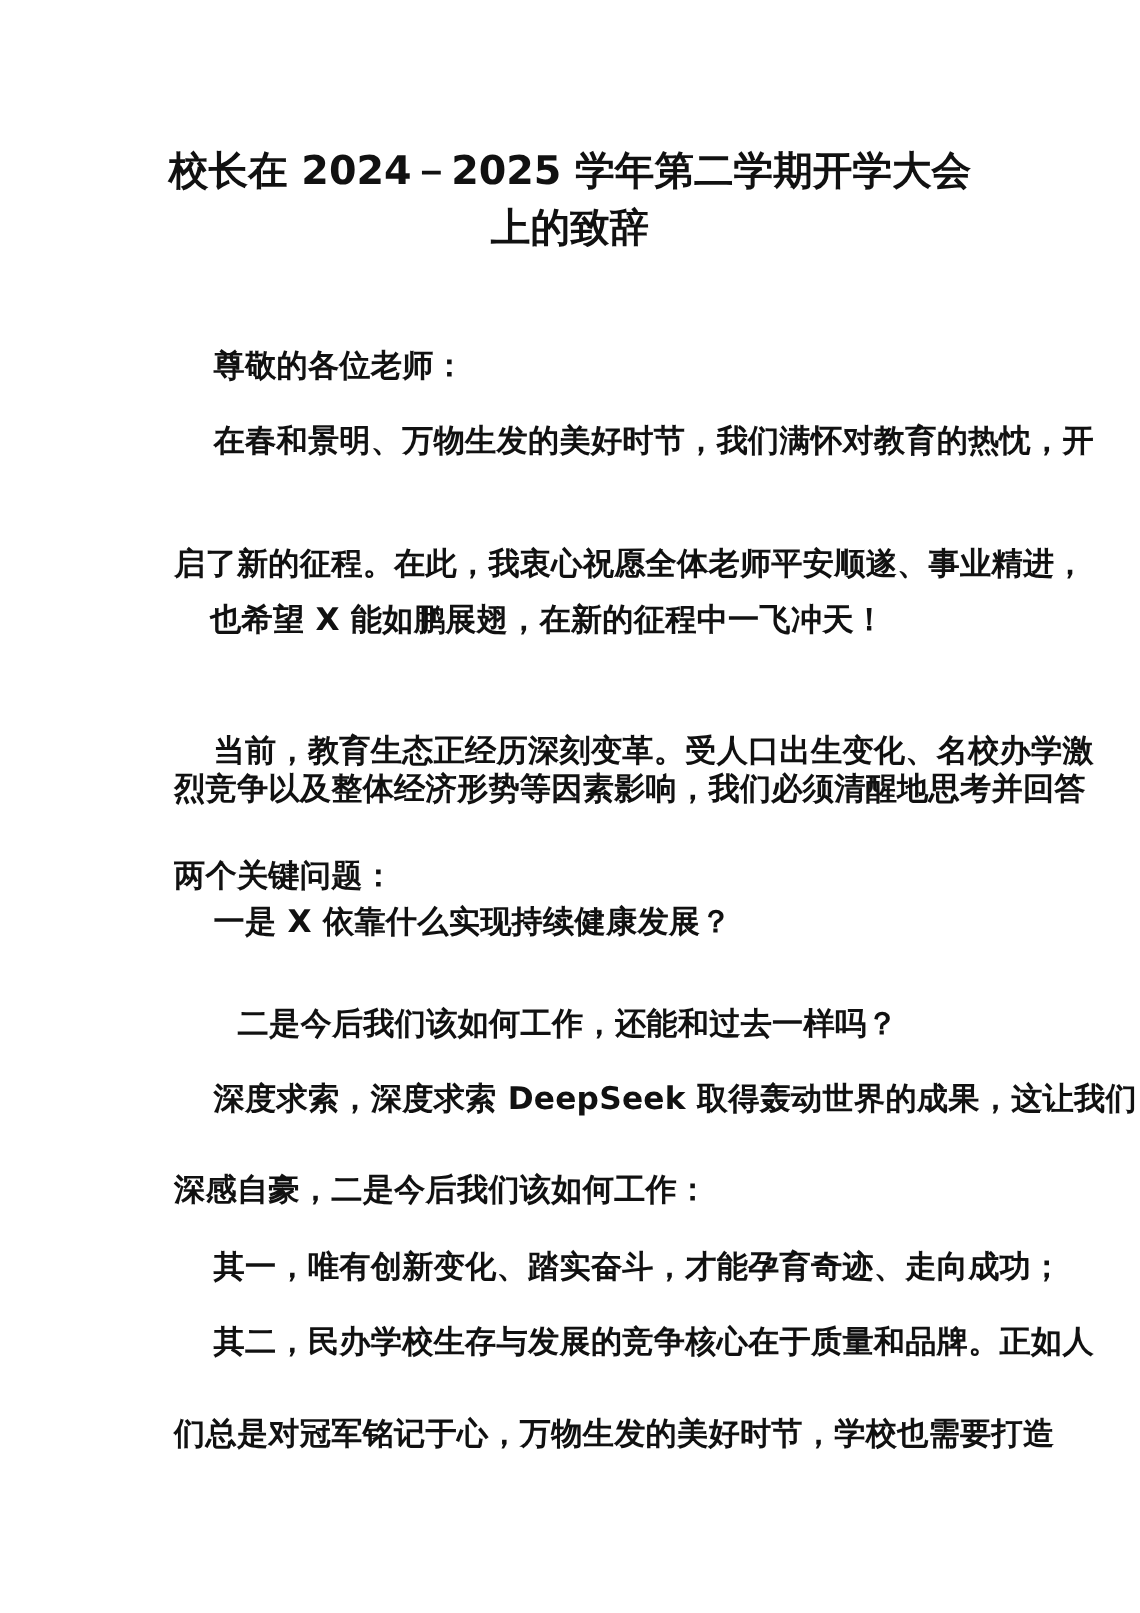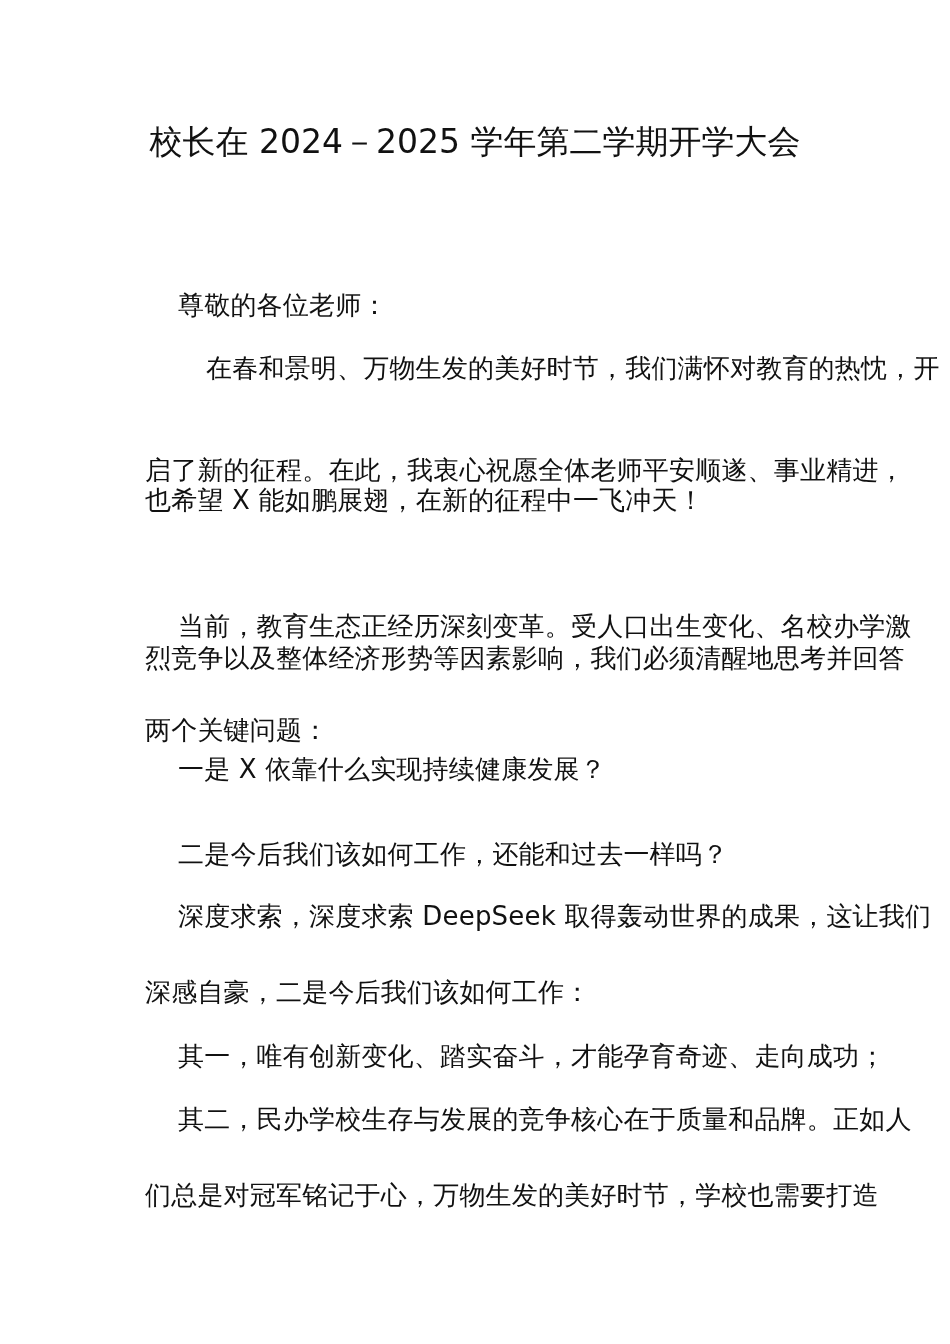--- a/index.html
+++ b/index.html
@@ -1,48 +1,49 @@
 <!DOCTYPE html>
 <html><head>
   <meta charset="utf-8">
   <style>
     html, body { margin: 0; padding: 0; background: #ffffff; }
     body {
       width: 950px; height: 1344px; position: relative; overflow: hidden;
       font-family: "DejaVu Sans", "Liberation Sans", sans-serif;
       color: #111111;
     }
-    .page { position: absolute; left: 0; top: 0; width: 950px; height: 1344px; }
+    .page { position: absolute; left: 0; top: 0; width: 950px; height: 1344px; font-weight: bold; }
     .title {
       position: absolute; left: 140px; width: 670px; text-align: center;
       font-size: 33px; line-height: 50px; color: #111;
     }
     .line {
       position: absolute; left: 145px; width: 662px;
       font-size: 26px; line-height: 28px; white-space: nowrap;
       text-align: justify; text-align-last: justify; letter-spacing: 0.2px;
     }
     .line.indent { left: 178px; width: 629px; }
     .line.last { text-align-last: left; }
   </style>
 </head>
 <body>
 
 <div class="page">
   <div class="title" style="top:117px">校长在 2024－2025 学年第二学期开学大会</div>
+  <div class="title" style="top:165px">上的致辞</div>
 
   <div id="body-lines">
       <div class="line indent last" style="top: 291px;">尊敬的各位老师：</div>
-      <div class="line indent" style="top: 354px; margin-left: 28px;">在春和景明、万物生发的美好时节，我们满怀对教育的热忱，开</div>
+      <div class="line indent" style="top: 354px;">在春和景明、万物生发的美好时节，我们满怀对教育的热忱，开</div>
       <div class="line" style="top: 408px; margin-top: 48px;">启了新的征程。在此，我衷心祝愿全体老师平安顺遂、事业精进，</div>
-      <div class="line last" style="top: 486px;">也希望 X 能如鹏展翅，在新的征程中一飞冲天！</div>
+      <div class="line last" style="top: 503px; margin-left: 30px;">也希望 X 能如鹏展翅，在新的征程中一飞冲天！</div>
       <div class="line indent" style="top: 568px; margin-top: 44px;">当前，教育生态正经历深刻变革。受人口出生变化、名校办学激</div>
       <div class="line" style="top: 644px;">烈竞争以及整体经济形势等因素影响，我们必须清醒地思考并回答</div>
       <div class="line last" style="top: 716px;">两个关键问题：</div>
       <div class="line indent last" style="top: 755px;">一是 X 依靠什么实现持续健康发展？</div>
-      <div class="line indent last" style="top: 840px;">二是今后我们该如何工作，还能和过去一样吗？</div>
+      <div class="line indent last" style="top: 840px; margin-left: 20px;">二是今后我们该如何工作，还能和过去一样吗？</div>
       <div class="line indent" style="top: 902px;">深度求索，深度求索 DeepSeek 取得轰动世界的成果，这让我们</div>
       <div class="line last" style="top: 978px;">深感自豪，二是今后我们该如何工作：</div>
       <div class="line indent last" style="top: 1042px;">其一，唯有创新变化、踏实奋斗，才能孕育奇迹、走向成功；</div>
       <div class="line indent" style="top: 1105px;">其二，民办学校生存与发展的竞争核心在于质量和品牌。正如人</div>
       <div class="line" style="top: 1181px;">们总是对冠军铭记于心，万物生发的美好时节，学校也需要打造</div>
     </div>
 </div>
 
 </body></html>

